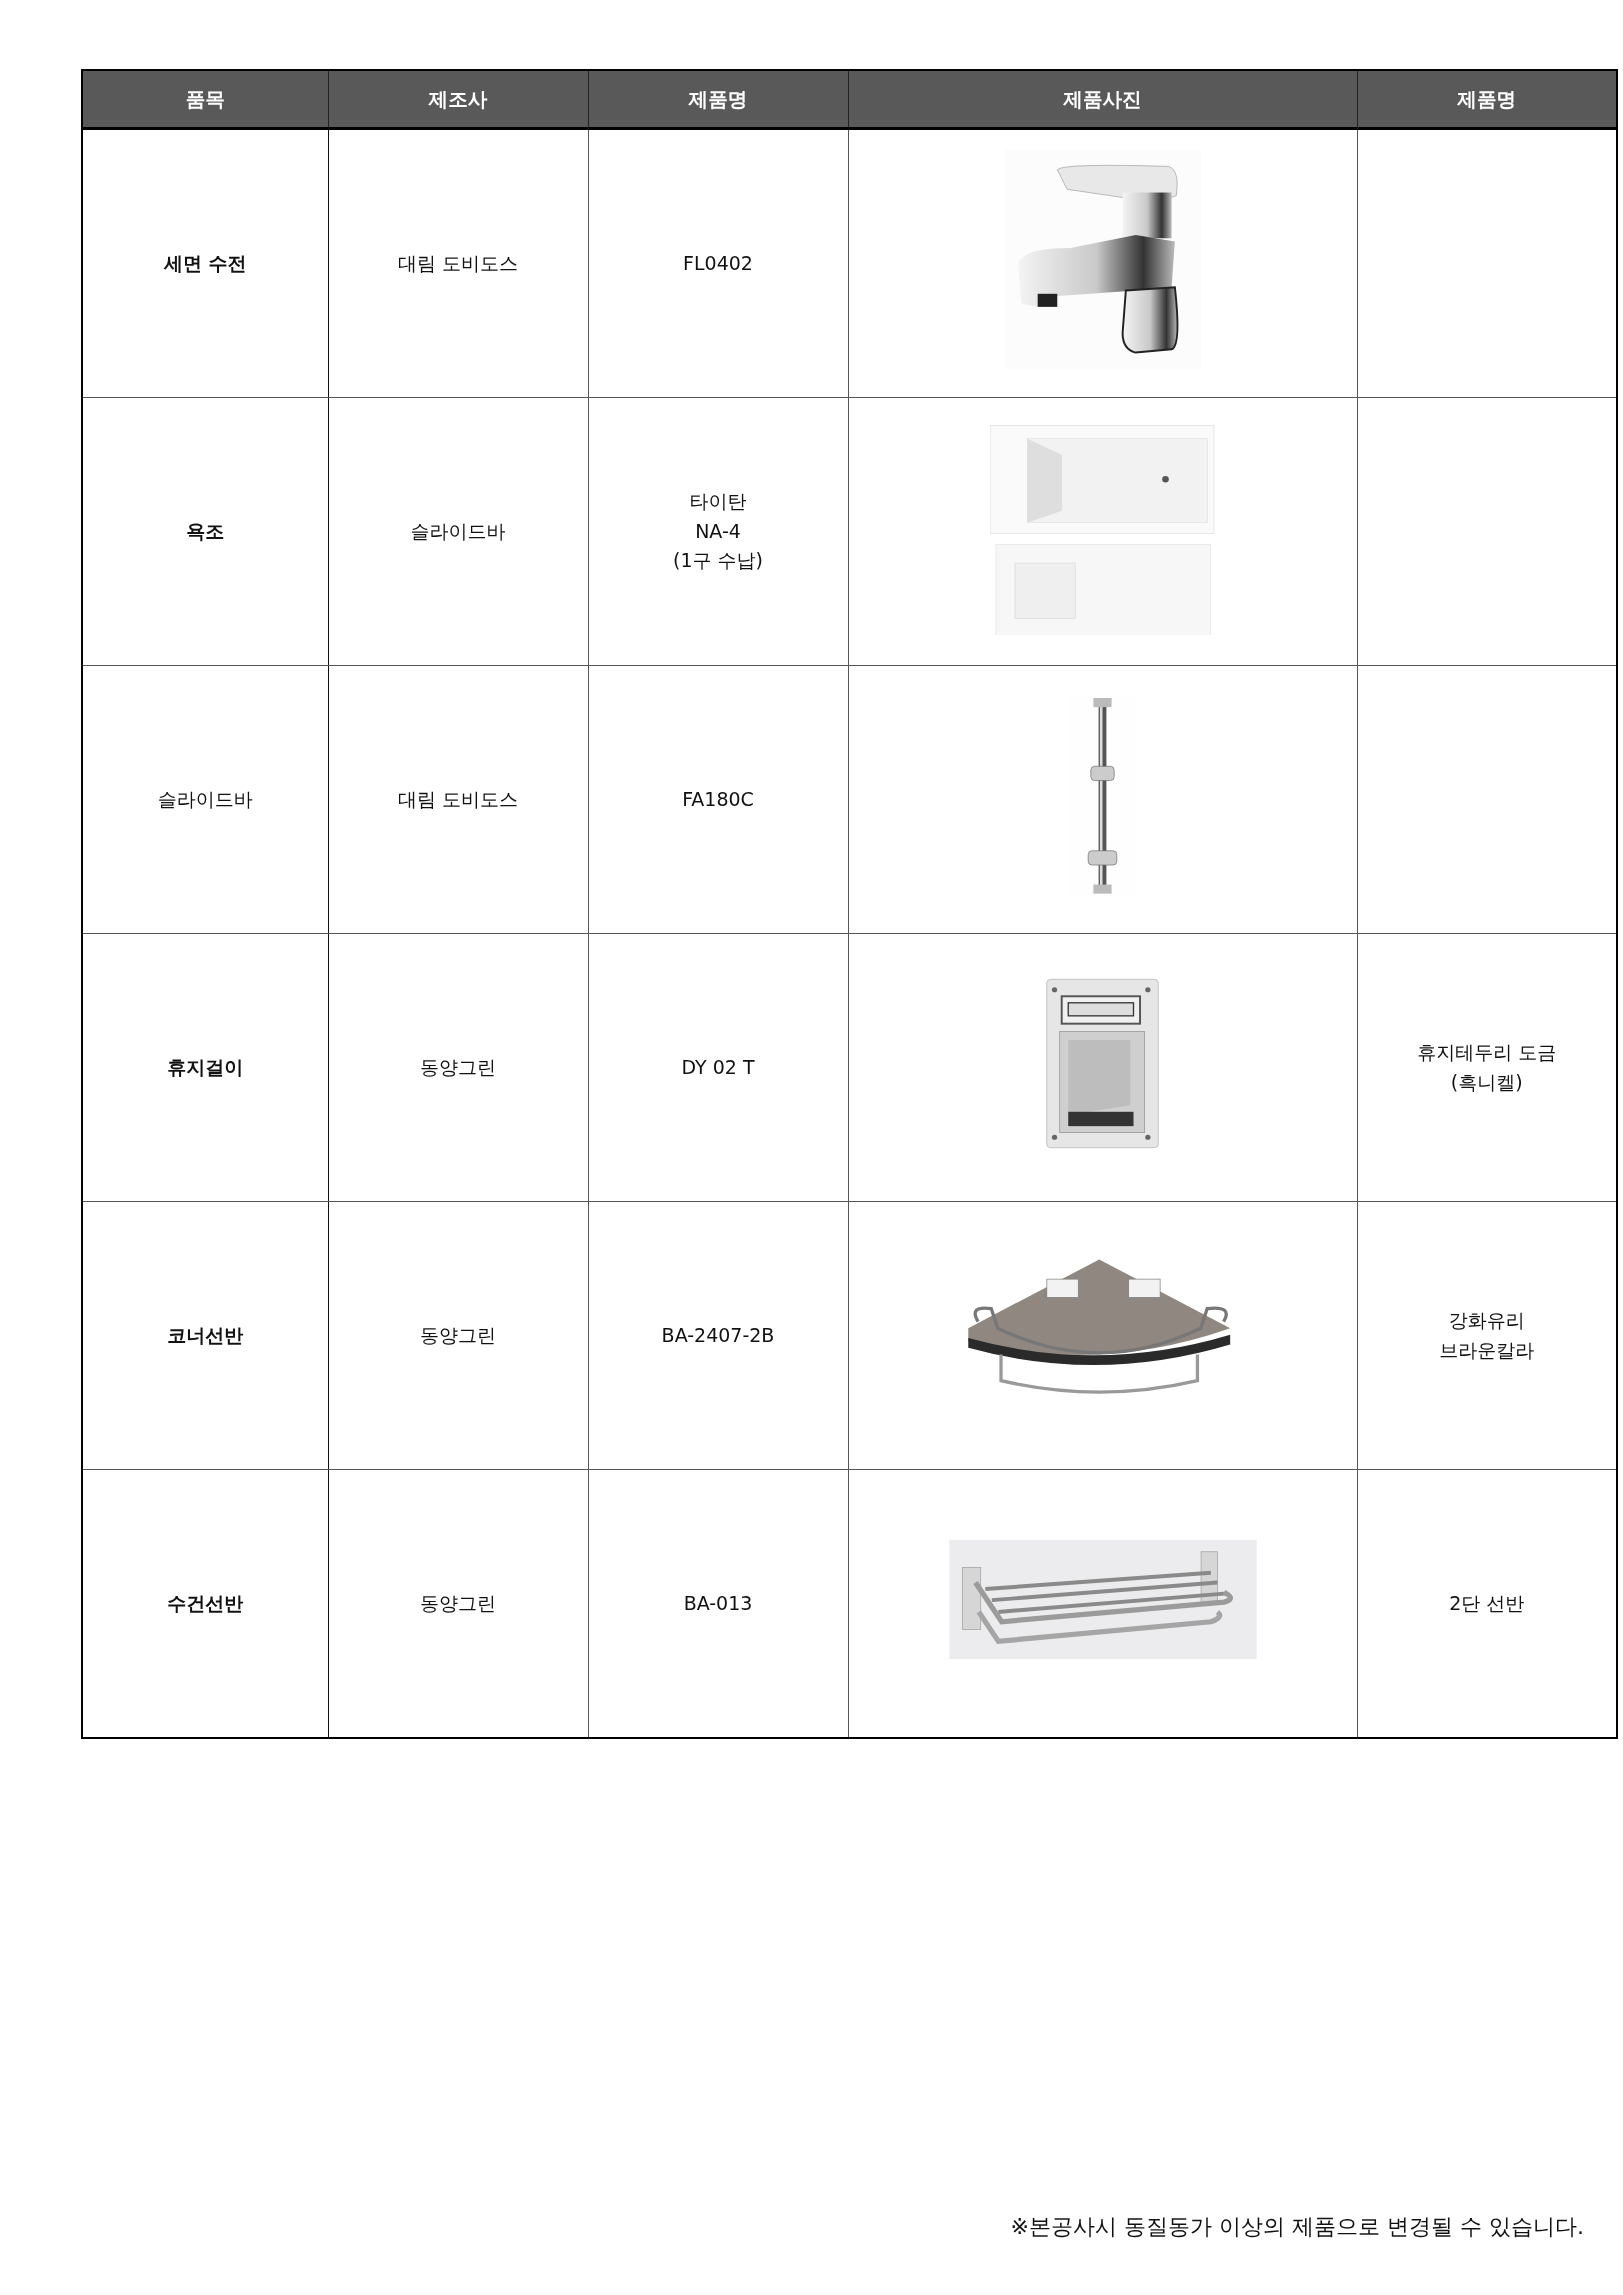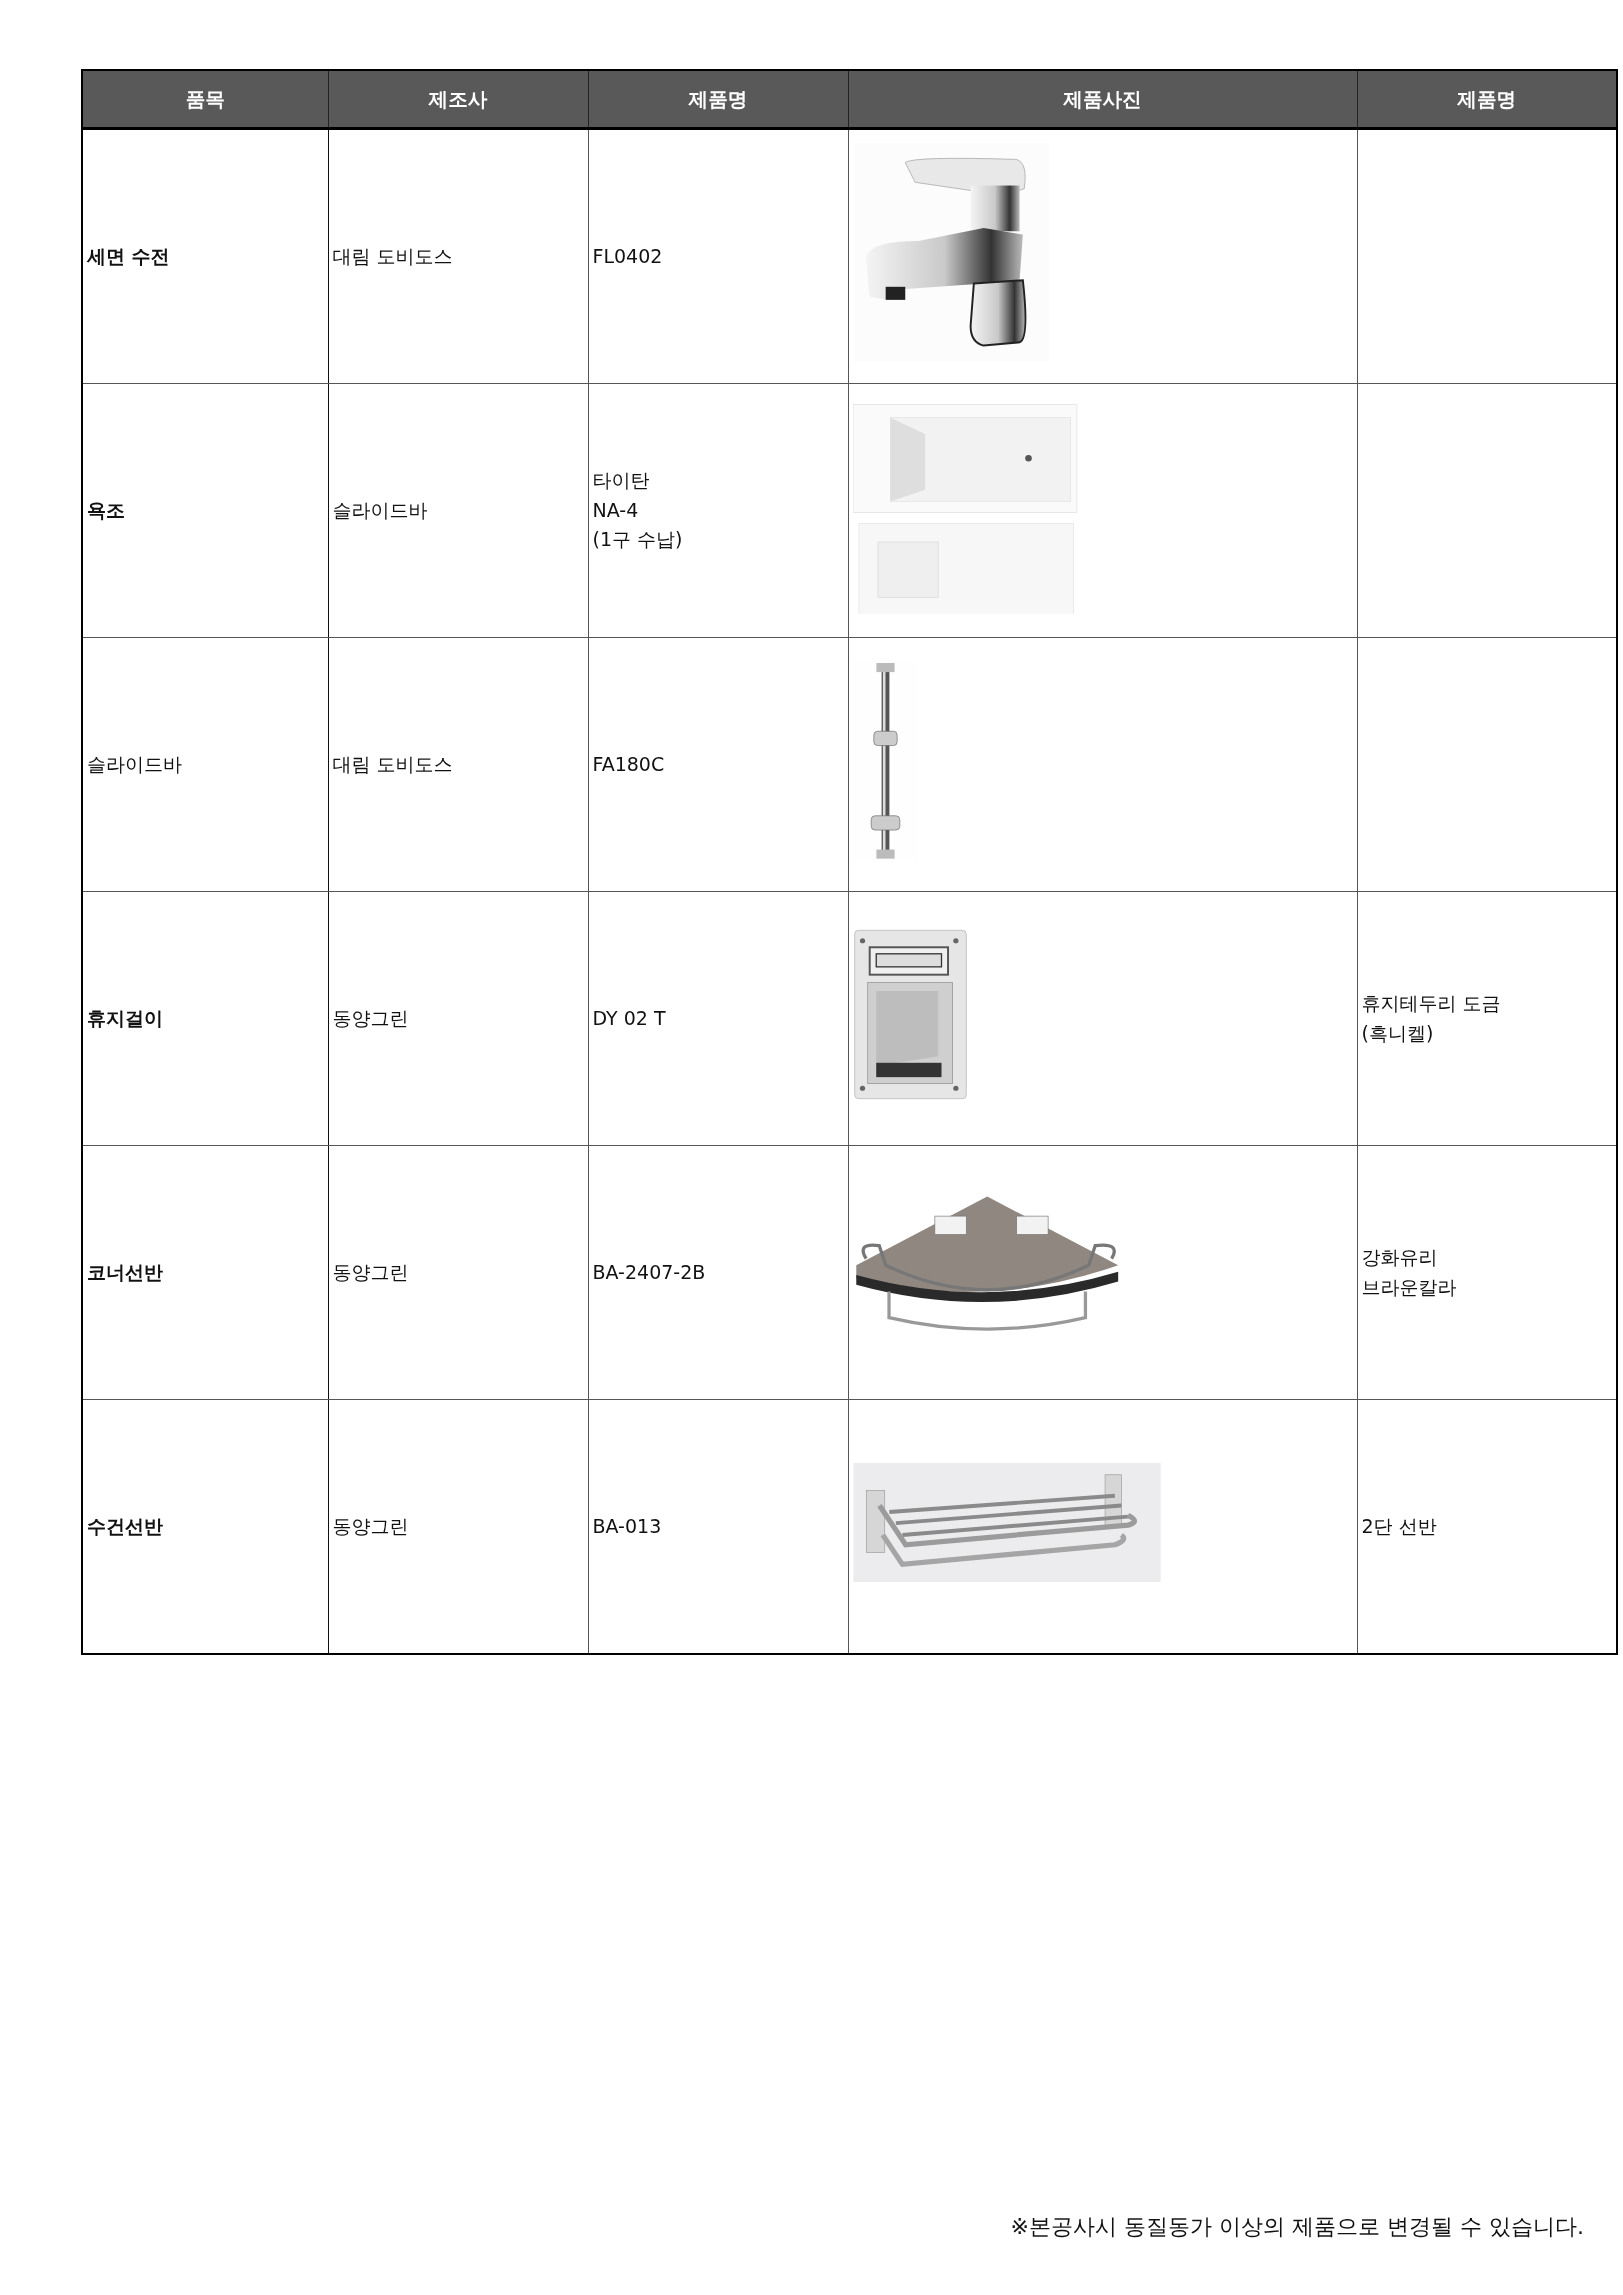--- a/index.html
+++ b/index.html
@@ -5,21 +5,21 @@
   html, body { margin:0; padding:0; background:#ffffff; }
   body { width:1623px; height:2295px; position:relative; font-family:"DejaVu Sans","Liberation Sans",sans-serif; color:#111; }
   .sheet { position:absolute; left:49px; top:69px; width:1535px;margin-left:32px; }
   table.spec { border-collapse:collapse; width:1535px; table-layout:fixed; border:2.6px solid #000; }
   table.spec col.c1 { width:246px; }
   table.spec col.c2 { width:260px; }
   table.spec col.c3 { width:260px; }
   table.spec col.c4 { width:509px; }
   table.spec col.c5 { width:260px; }
   thead th { background:#595959; color:#ffffff; height:56px; font-size:19.6px; font-weight:bold; text-align:center; vertical-align:middle; border-left:1.3px solid #222; border-right:1.3px solid #222; border-bottom:3.3px solid #000; padding:0; }
-  tbody td { height:245px; border:1px solid #555; text-align:left; vertical-align:middle; font-size:19px; line-height:1.55; padding:4px; }
+  tbody td { height:245px; border:1px solid #555; text-align:center; vertical-align:middle; font-size:19px; line-height:1.55; padding:11px; }
   tbody td.cat { border-right:1.6px solid #111; }
   tbody td.cat.bold { font-weight:bold; }
   td.photo { position:relative; }
   .ph { display:inline-block; position:relative; }
   .note { position:absolute; top:2212px; right:39px; font-size:22px; color:#111; }
   .line { display:block; }
 </style>
 </head>
 <body>
 

